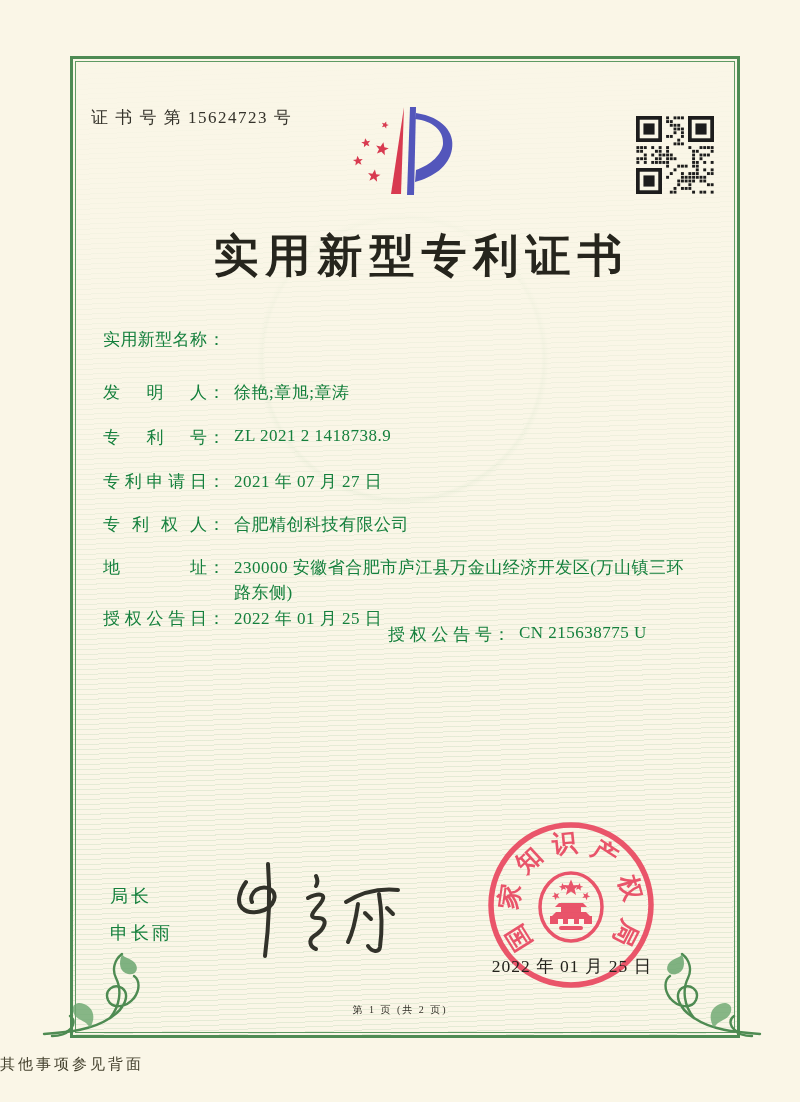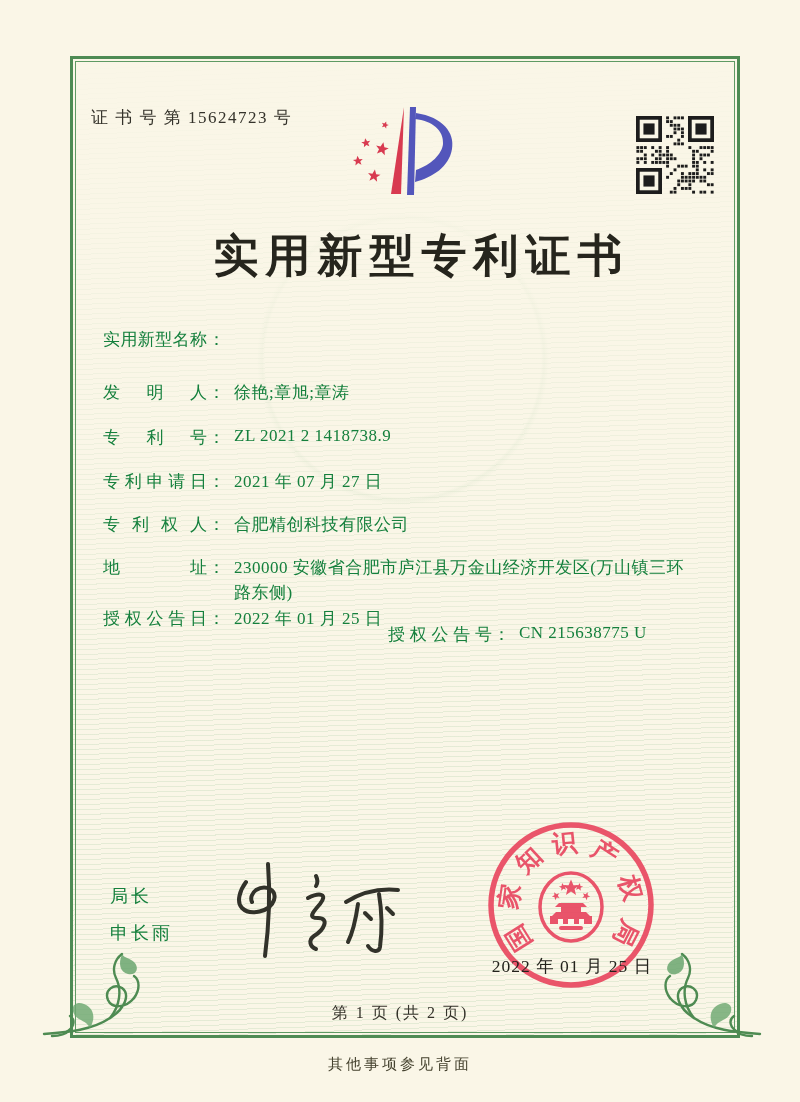--- a/index.html
+++ b/index.html
@@ -38,22 +38,22 @@
   .fvalue.wrap{width:452px;line-height:1.45;}
   .grant2{position:absolute;left:285px;top:16px;display:flex;}
   .paras{left:103px;top:641px;width:601px;font-size:15.5px;line-height:1.84;color:#3f3c2b;}
   .paras p{margin:0;text-indent:2em;letter-spacing:.3px;}
   .signer{left:110px;font-size:18px;letter-spacing:3px;color:#15803d;}
   .sig-svg{left:212px;top:850px;}
   .seal{left:466px;top:817px;width:212px;height:178px;}
   .seal svg{position:absolute;left:0;top:0;}
   .seal-date{position:absolute;left:0;top:137px;width:100%;text-align:center;
     font-size:17.5px;letter-spacing:1px;color:#23221c;}
-  .page-info{left:0;right:0;top:1003px;text-align:center;font-size:16px;letter-spacing:2px;color:#34322a;}
-  .footer-note{left:0;right:0;top:1055px;text-align:center;font-size:15px;letter-spacing:3px;color:#45422f;}
+  .page-info{left:0;right:0;top:1003px;text-align:center;font-size:10px;letter-spacing:2px;color:#34322a;}
+  .footer-note{left:0;right:0;top:1055px;font-size:15px;letter-spacing:3px;color:#45422f;}
   .flourish{position:absolute;width:124px;height:102px;}
   .flourish.left{left:40px;top:938px;}
   .flourish.right{left:640px;top:938px;transform:scaleX(-1);}
   .logo{left:330px;top:104px;}
   .qr{left:636px;top:116px;width:78px;height:78px;}
 </style>
 </head>
 <body>
 
 <div class="page">

